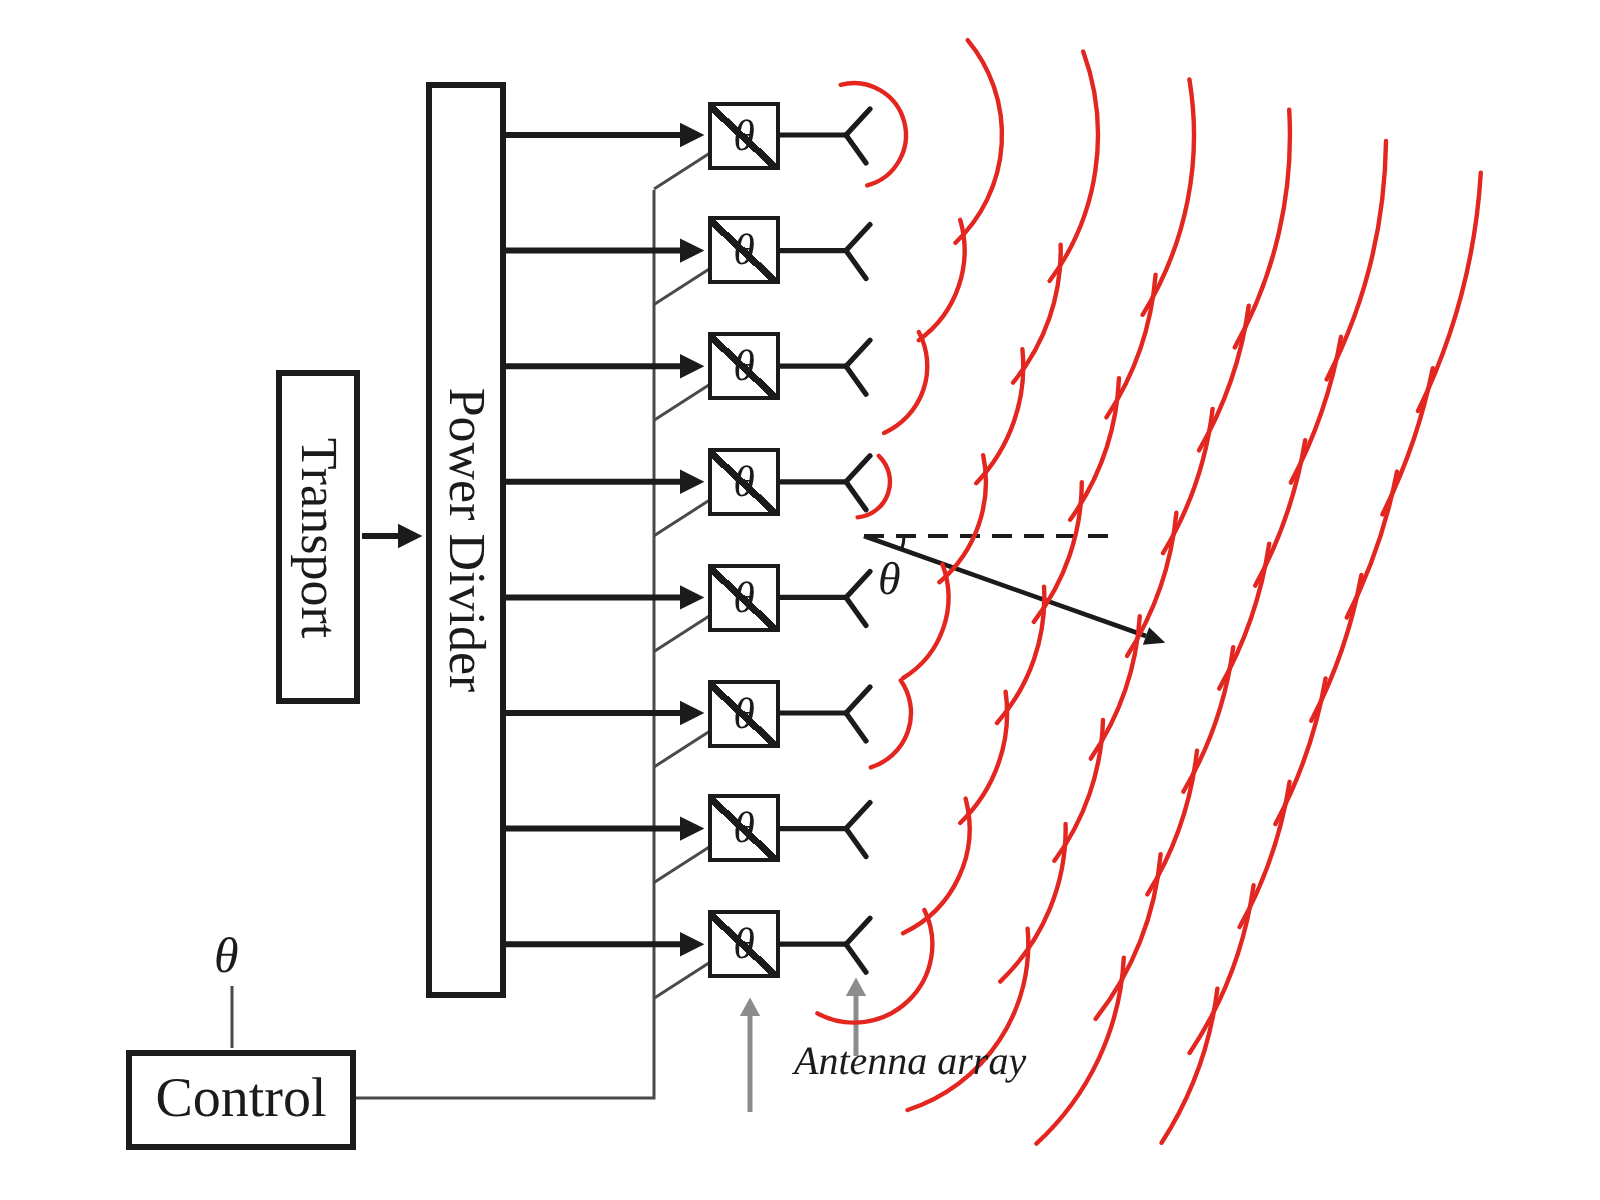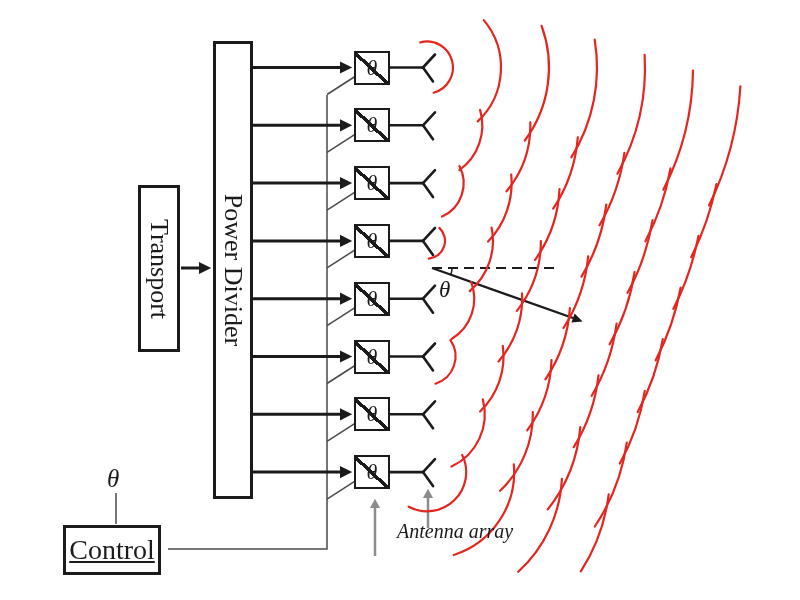--- a/index.html
+++ b/index.html
@@ -141,21 +141,21 @@
   </svg>
 
   <div class="box" style="left:138px;top:185px;width:42px;height:167px;">
     <span class="vtext">Transport</span>
   </div>
 
   <div class="box" style="left:213px;top:41px;width:40px;height:458px;">
     <span class="vtext">Power Divider</span>
   </div>
 
-  <div class="box" style="left:63px;top:525px;width:98px;height:50px;font-size:28px;text-decoration:underline;">
+  <div class="box" style="left:63px;top:525px;width:115px;height:50px;font-size:28px;">
     <span>Control</span>
   </div>
 
   <div class="theta" style="left:107px;top:465px;">θ</div>
 
   <div class="theta" style="left:439px;top:277px;font-size:23px;">θ</div>
 
 
   <div class="hlabel" style="left:397px;top:520px;">Antenna array</div>
 

